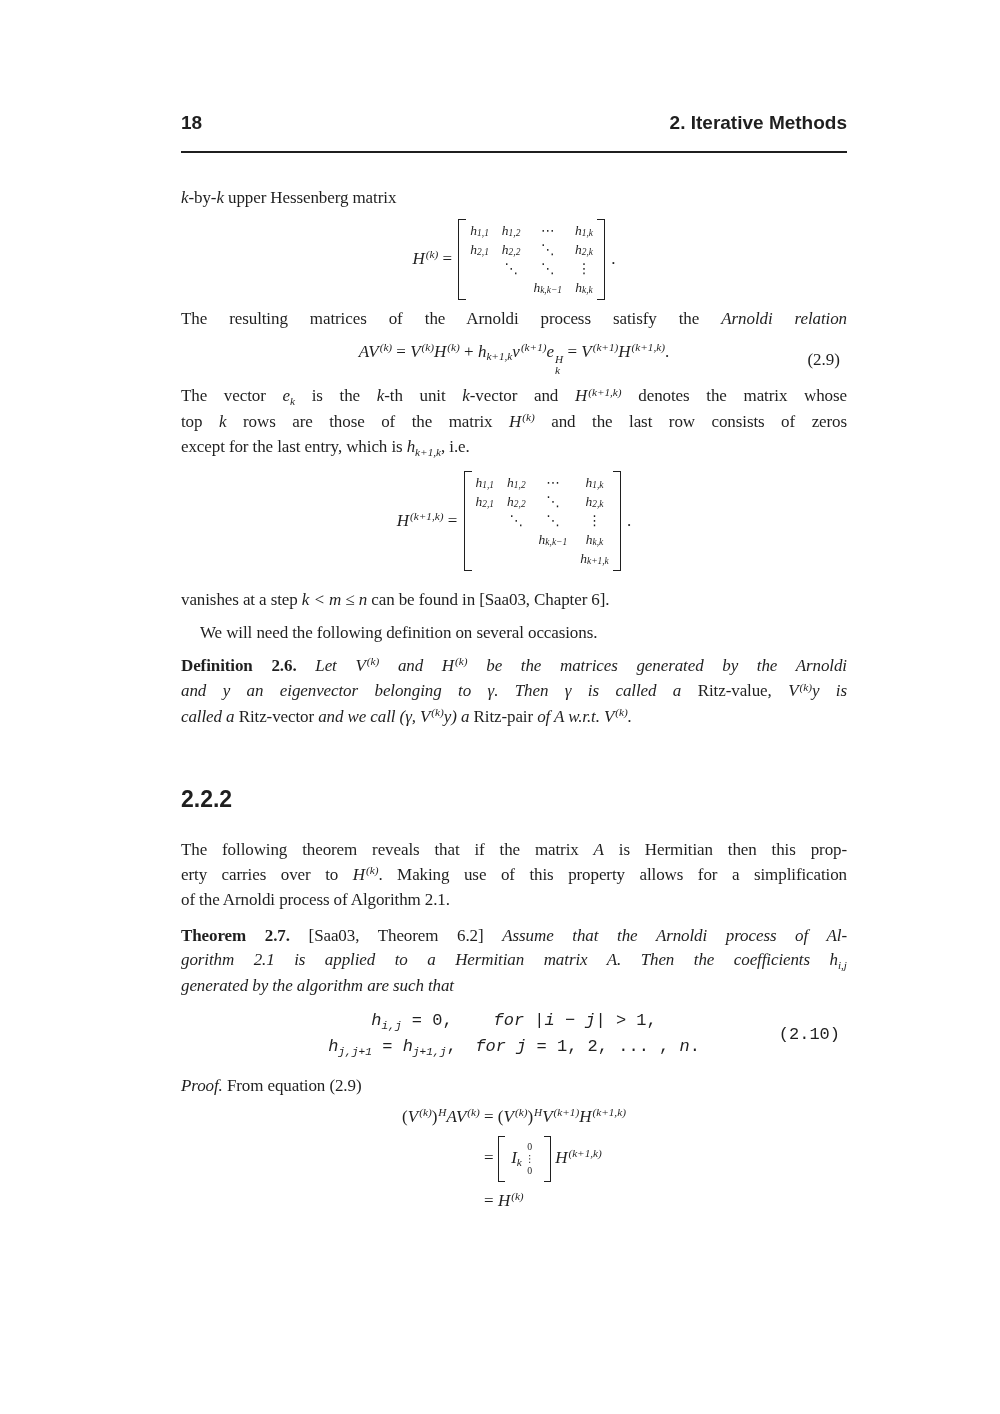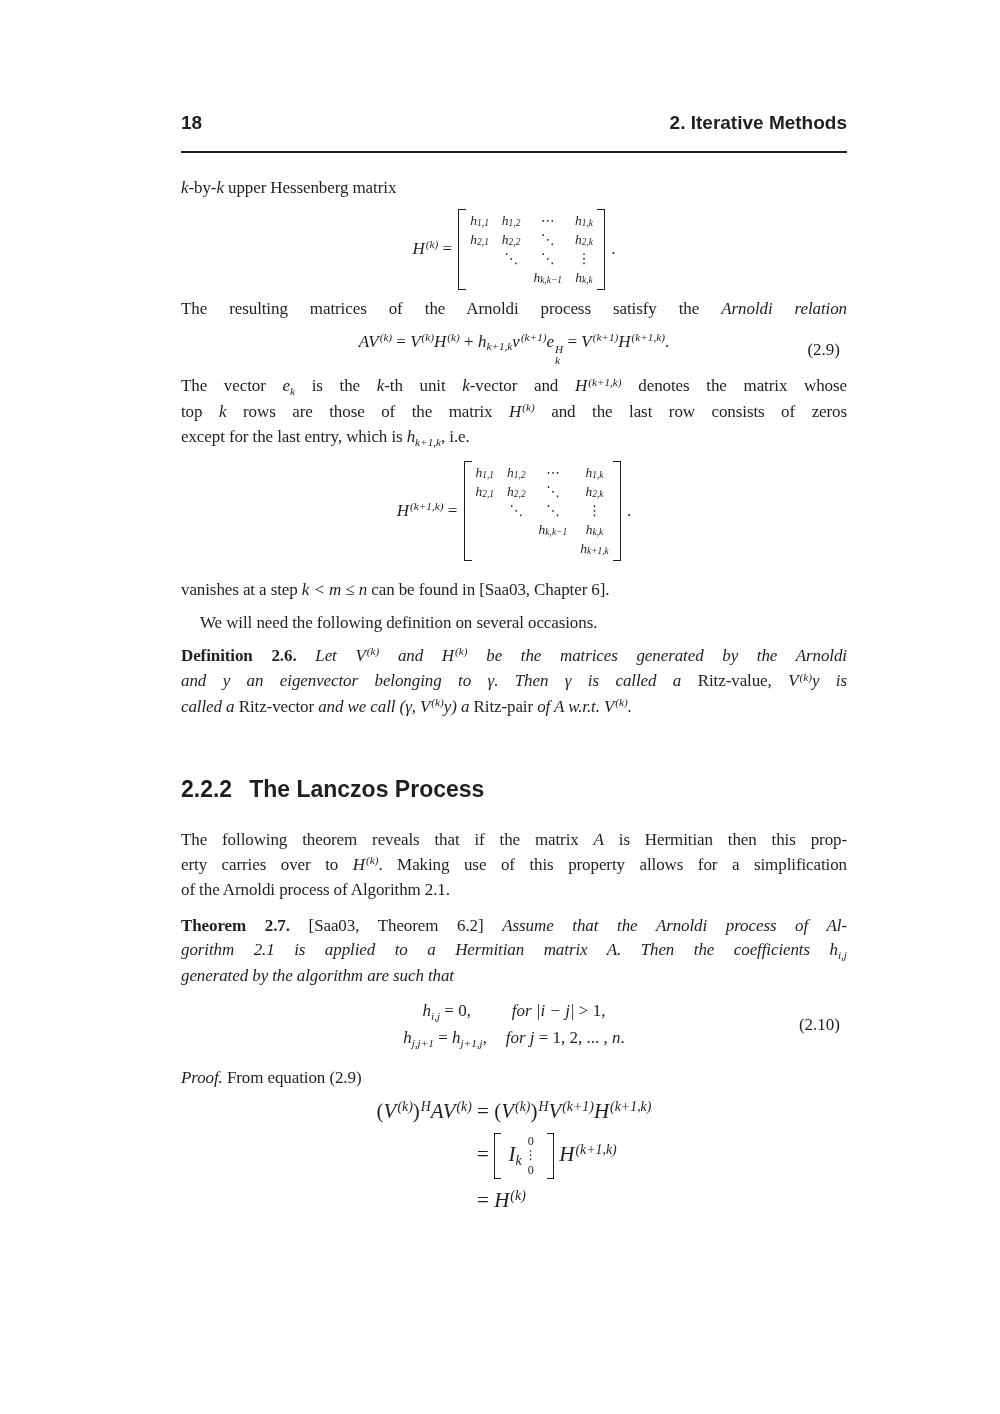--- a/index.html
+++ b/index.html
@@ -26,53 +26,53 @@
   .sup{font-size:66%;font-style:italic;position:relative;top:-0.5em;margin-left:1px;letter-spacing:0;}
   .sub{font-size:66%;font-style:italic;position:relative;top:0.3em;letter-spacing:0;}
   .ss{display:inline-flex;flex-direction:column;align-items:flex-start;font-size:66%;font-style:italic;line-height:1.05;vertical-align:-0.5em;margin-left:1px;}
   .gap{display:inline-block;height:1px;}
   .vstack{display:inline-flex;flex-direction:column;align-items:center;font-size:58%;line-height:1.2;font-style:normal;margin:0 3px;vertical-align:middle;}
   .ibrk{display:inline-block;width:6px;vertical-align:middle;border:1.7px solid var(--ink);}
   .ibrk.l{border-right:0;margin-right:2px;}
   .ibrk.r{border-left:0;margin-left:2px;}
   
   .display{position:relative;display:flex;justify-content:center;align-items:center;font-size:17px;}
-  .display.col{flex-direction:column;gap:7px;}
+  .display.col{flex-direction:column;gap:7px;font-family:Liberation Mono, monospace;}
   .eqflex{display:inline;}
   .eqcenter{display:block;text-align:center;}
   .eqnum{position:absolute;right:7px;top:50%;transform:translateY(-50%);font-size:17px;}
   
   .bracketed{display:inline-flex;align-items:stretch;margin:0 2px;}
   .brk{width:7px;border:1.8px solid var(--ink);}
   .brk.l{border-right:0;margin-right:3px;}
   .brk.r{border-left:0;margin-left:3px;}
   .matrix{display:grid;column-gap:13px;row-gap:1px;align-items:center;justify-items:center;font-size:13.5px;padding:3px 1px;}
   .matrix .sub{font-size:70%;}
   .mcell{line-height:18px;min-height:18px;display:flex;align-items:center;justify-content:center;}
   
-  .proofgrid{display:grid;grid-template-columns:auto auto;width:fit-content;margin:0 auto;row-gap:9px;font-size:21px;}
+  .proofgrid{display:grid;grid-template-columns:auto auto;width:fit-content;margin:0 auto;row-gap:9px;font-size:17px;}
   .pl{text-align:right;}
   .pr{text-align:left;}
   
   .secheading{
     font-family:"Liberation Sans","DejaVu Sans",sans-serif;font-weight:700;font-size:23px;
     margin:0;display:flex;gap:17px;color:var(--ink);
   }
 </style>
 </head>
 <body>
 
 <div class="content">
 
   <header class="pagehead">
     <span>18</span>
     <span>2. Iterative Methods</span>
   </header>
 
-  <div style="margin-top:23px">
+  <div style="margin-top:33px">
       <div class="tline"><span class="tk it">k</span><span class="tk rm">-by-</span><span class="tk it">k</span><span class="tk rm"> upper Hessenberg matrix</span></div>
     </div>
 
   <div class="display" style="margin-top:8px">
     <span class="eqflex"><span class="tk it">H</span><span class="sup">(k)</span><span class="tk rm">&nbsp;=&nbsp;</span></span>
     <span class="bracketed">
       <span class="brk l"></span>
       <span class="matrix" style="grid-template-columns: repeat(4, auto);">
           <div class="mcell">
             <span class="tk it">h</span>
@@ -225,21 +225,20 @@
     </div>
 
   <div style="margin-top:8px">
       <div class="tline just"><span class="tk bf">Definition 2.6.</span><span class="tk it"> Let </span><span class="tk it">V</span><span class="sup">(k)</span><span class="tk it"> and </span><span class="tk it">H</span><span class="sup">(k)</span><span class="tk it"> be the matrices generated by the Arnoldi</span></div>
       <div class="tline just"><span class="tk it">and y an eigenvector belonging to γ. Then γ is called a </span><span class="tk rm">Ritz-value</span><span class="tk it">, </span><span class="tk it">V</span><span class="sup">(k)</span><span class="tk it">y</span><span class="tk it"> is</span></div>
       <div class="tline"><span class="tk it">called a </span><span class="tk rm">Ritz-vector</span><span class="tk it"> and we call (γ, </span><span class="tk it">V</span><span class="sup">(k)</span><span class="tk it">y</span><span class="tk it">) a </span><span class="tk rm">Ritz-pair</span><span class="tk it"> of A w.r.t. </span><span class="tk it">V</span><span class="sup">(k)</span><span class="tk it">.</span></div>
     </div>
 
   <h2 class="secheading" style="margin-top:56px">
     <span>2.2.2</span>
-    <span>The Lanczos Process</span>
   </h2>
 
   <div style="margin-top:25px">
       <div class="tline just"><span class="tk rm">The following theorem reveals that if the matrix </span><span class="tk it">A</span><span class="tk rm"> is Hermitian then this prop-</span></div>
       <div class="tline just"><span class="tk rm">erty carries over to </span><span class="tk it">H</span><span class="sup">(k)</span><span class="tk rm">. Making use of this property allows for a simplification</span></div>
       <div class="tline"><span class="tk rm">of the Arnoldi process of Algorithm 2.1.</span></div>
     </div>
 
   <div style="margin-top:11px">
       <div class="tline just"><span class="tk bf">Theorem 2.7.</span><span class="tk rm"> [Saa03, Theorem 6.2] </span><span class="tk it">Assume that the Arnoldi process of Al-</span></div>

